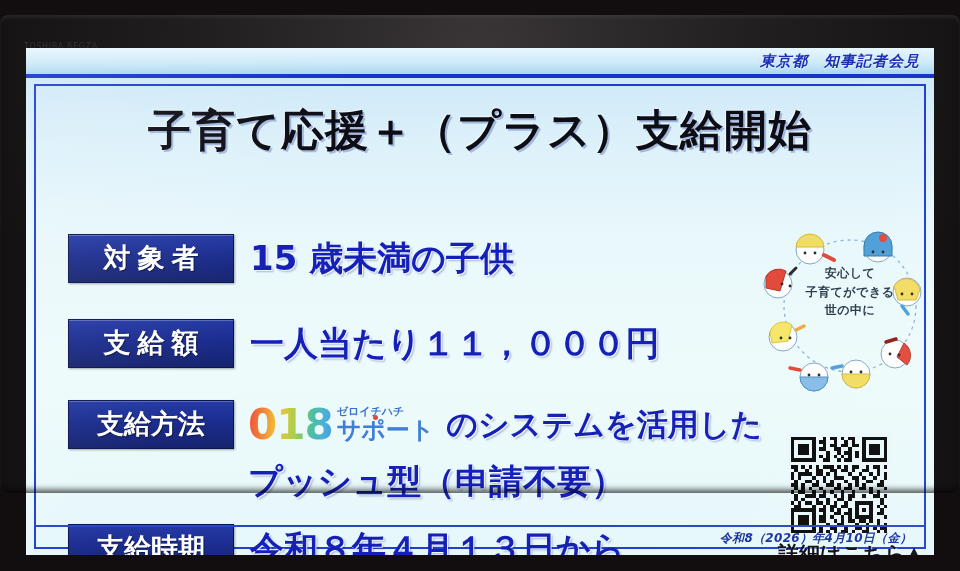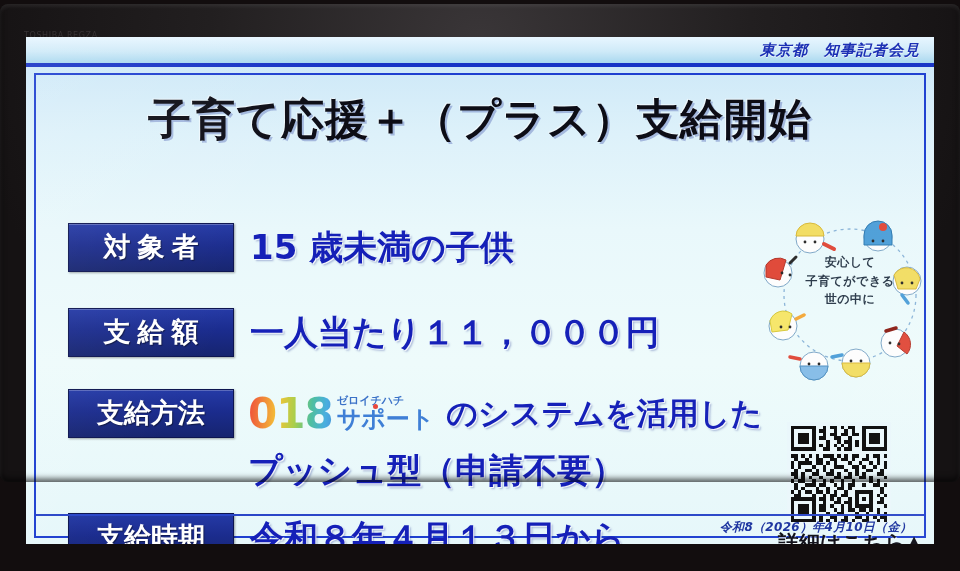--- a/index.html
+++ b/index.html
@@ -9,21 +9,21 @@
     font-family: "DejaVu Sans", "Liberation Sans", sans-serif;
   }
   body {
     background: #120d0e;
     position: relative;
   }
 
   
   #tv-frame {
     position: absolute;
-    left: 0; top: 4px; width: 960px; height: 478px;
+    left: 0; top: 15px; width: 960px; height: 478px;
     background:
       radial-gradient(ellipse at 50% 8%, #3a3638 0%, #221f20 40%, #151213 75%);
     border-radius: 8px;
     padding-left: 16px;
   }
   #tv-frame::after{
     content:"";
     position:absolute; left:0; top:0; right:0; bottom:0;
     border-radius:8px;
     box-shadow: inset 0 2px 4px rgba(255,255,255,.10),

